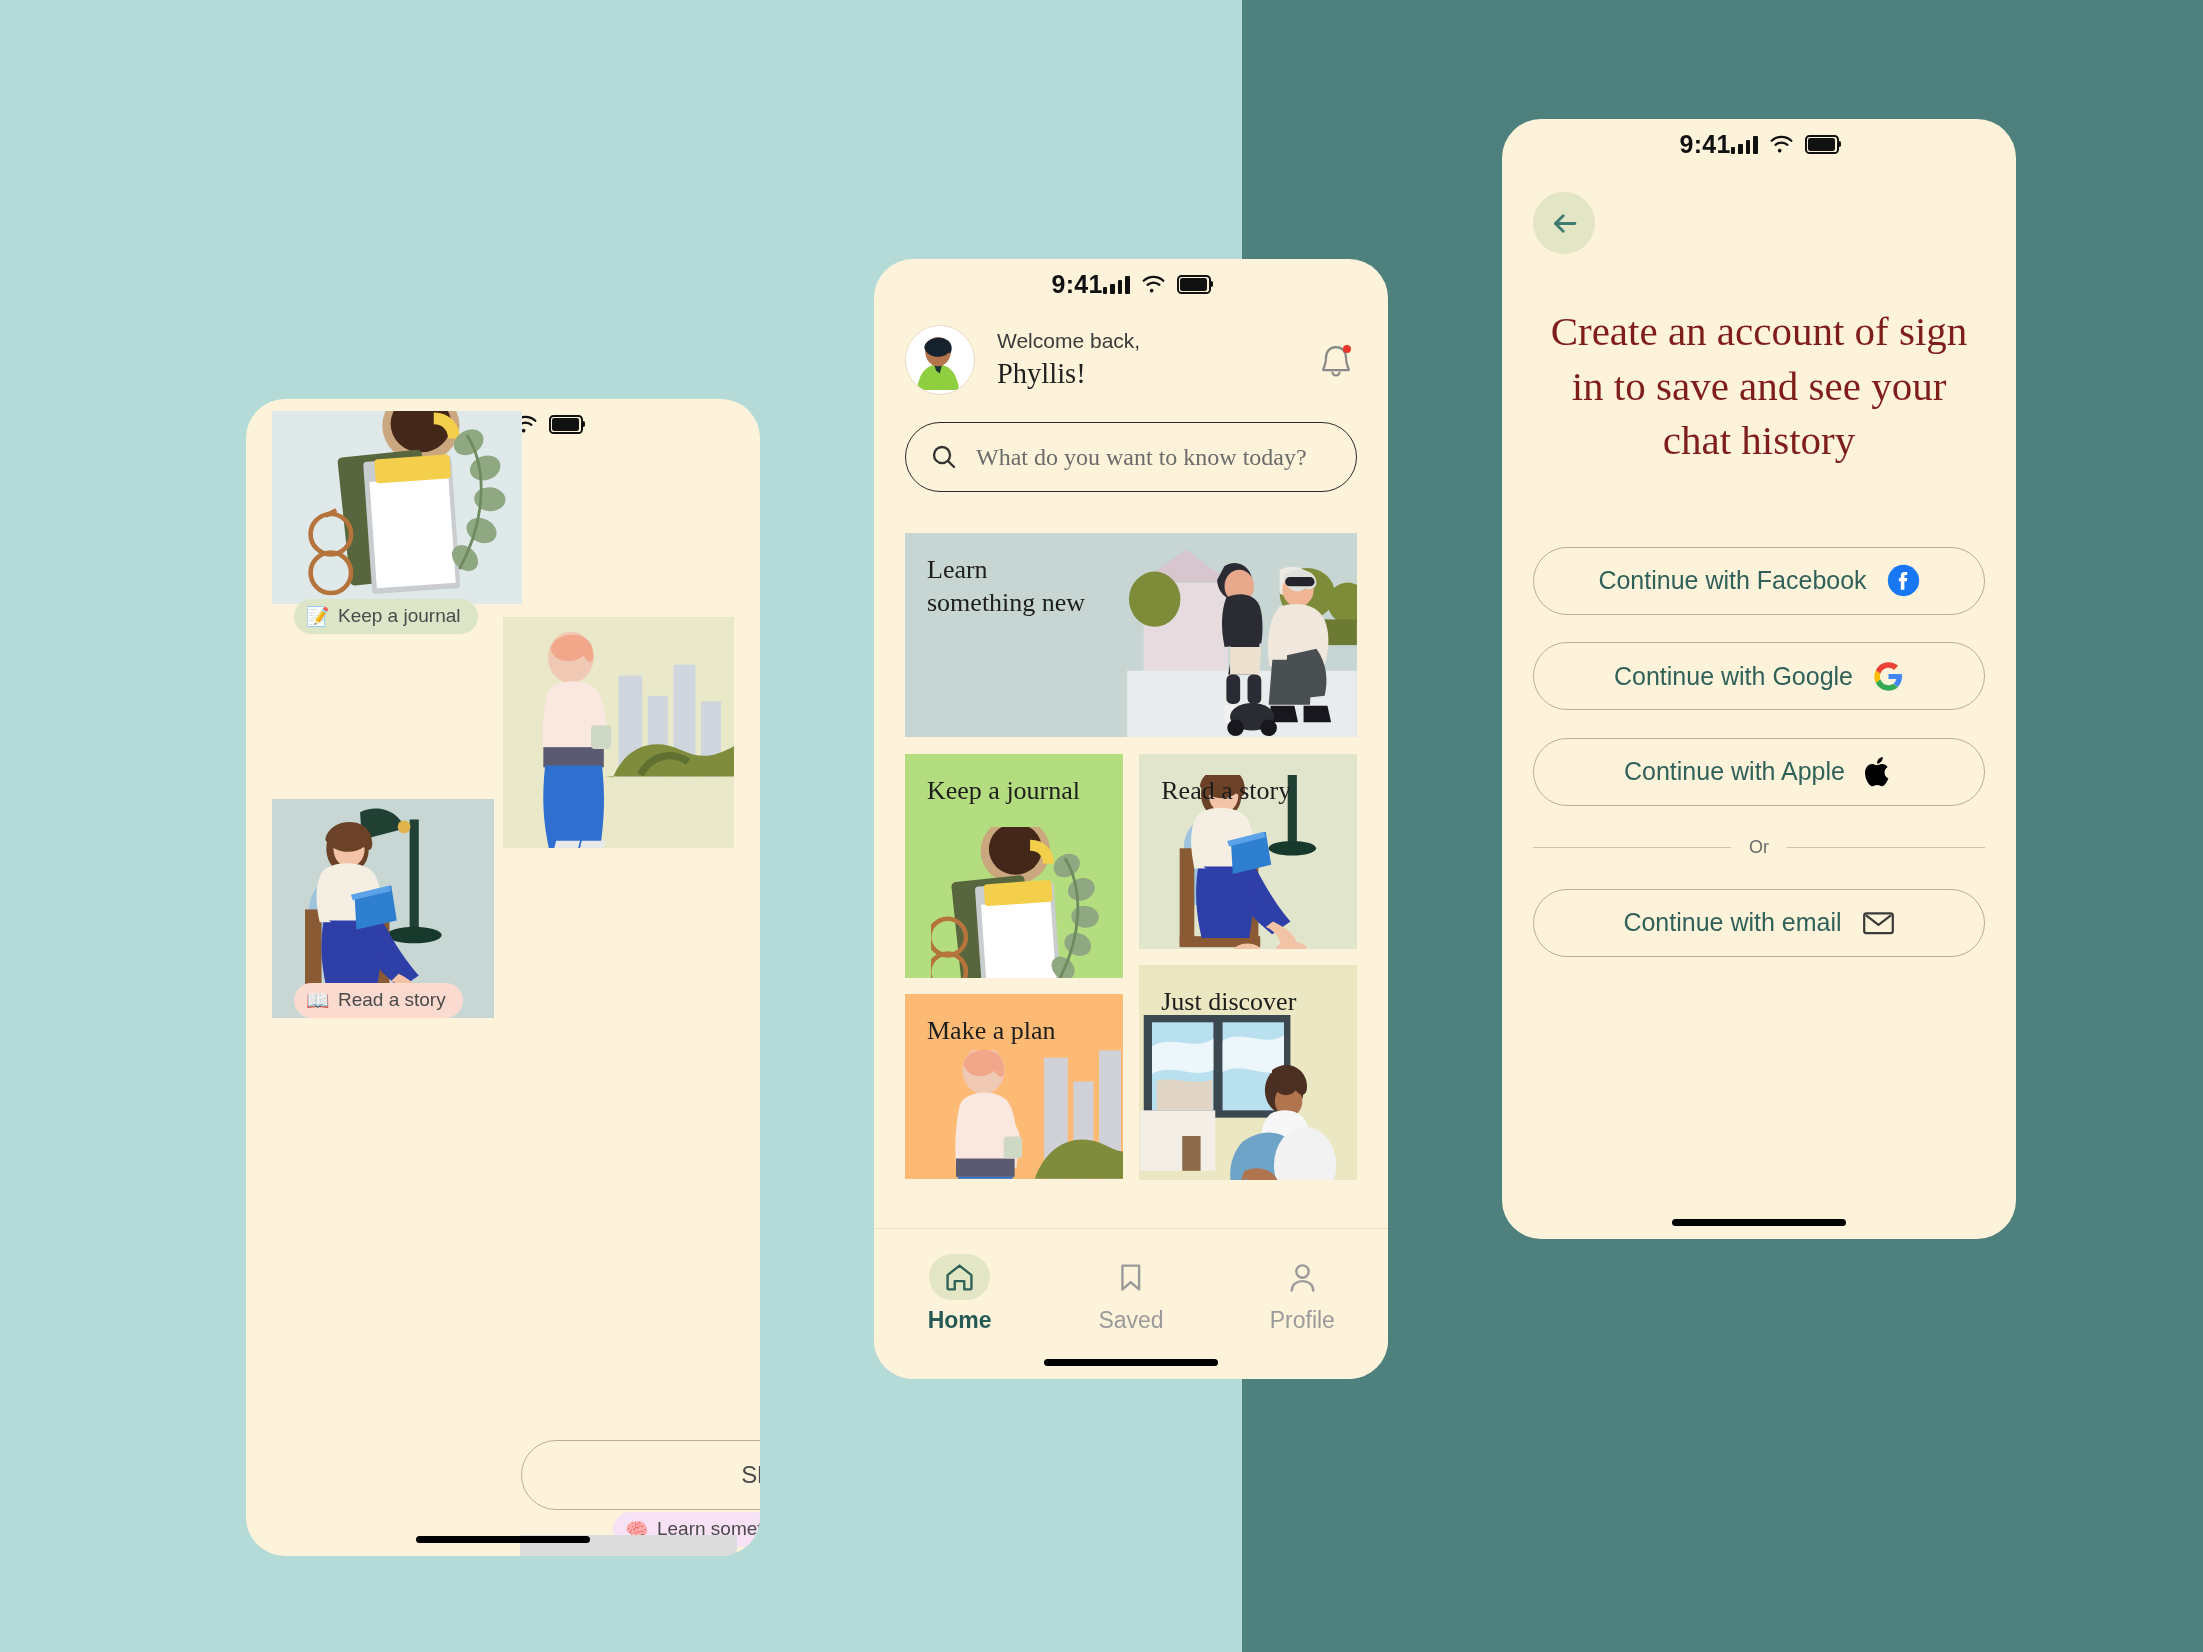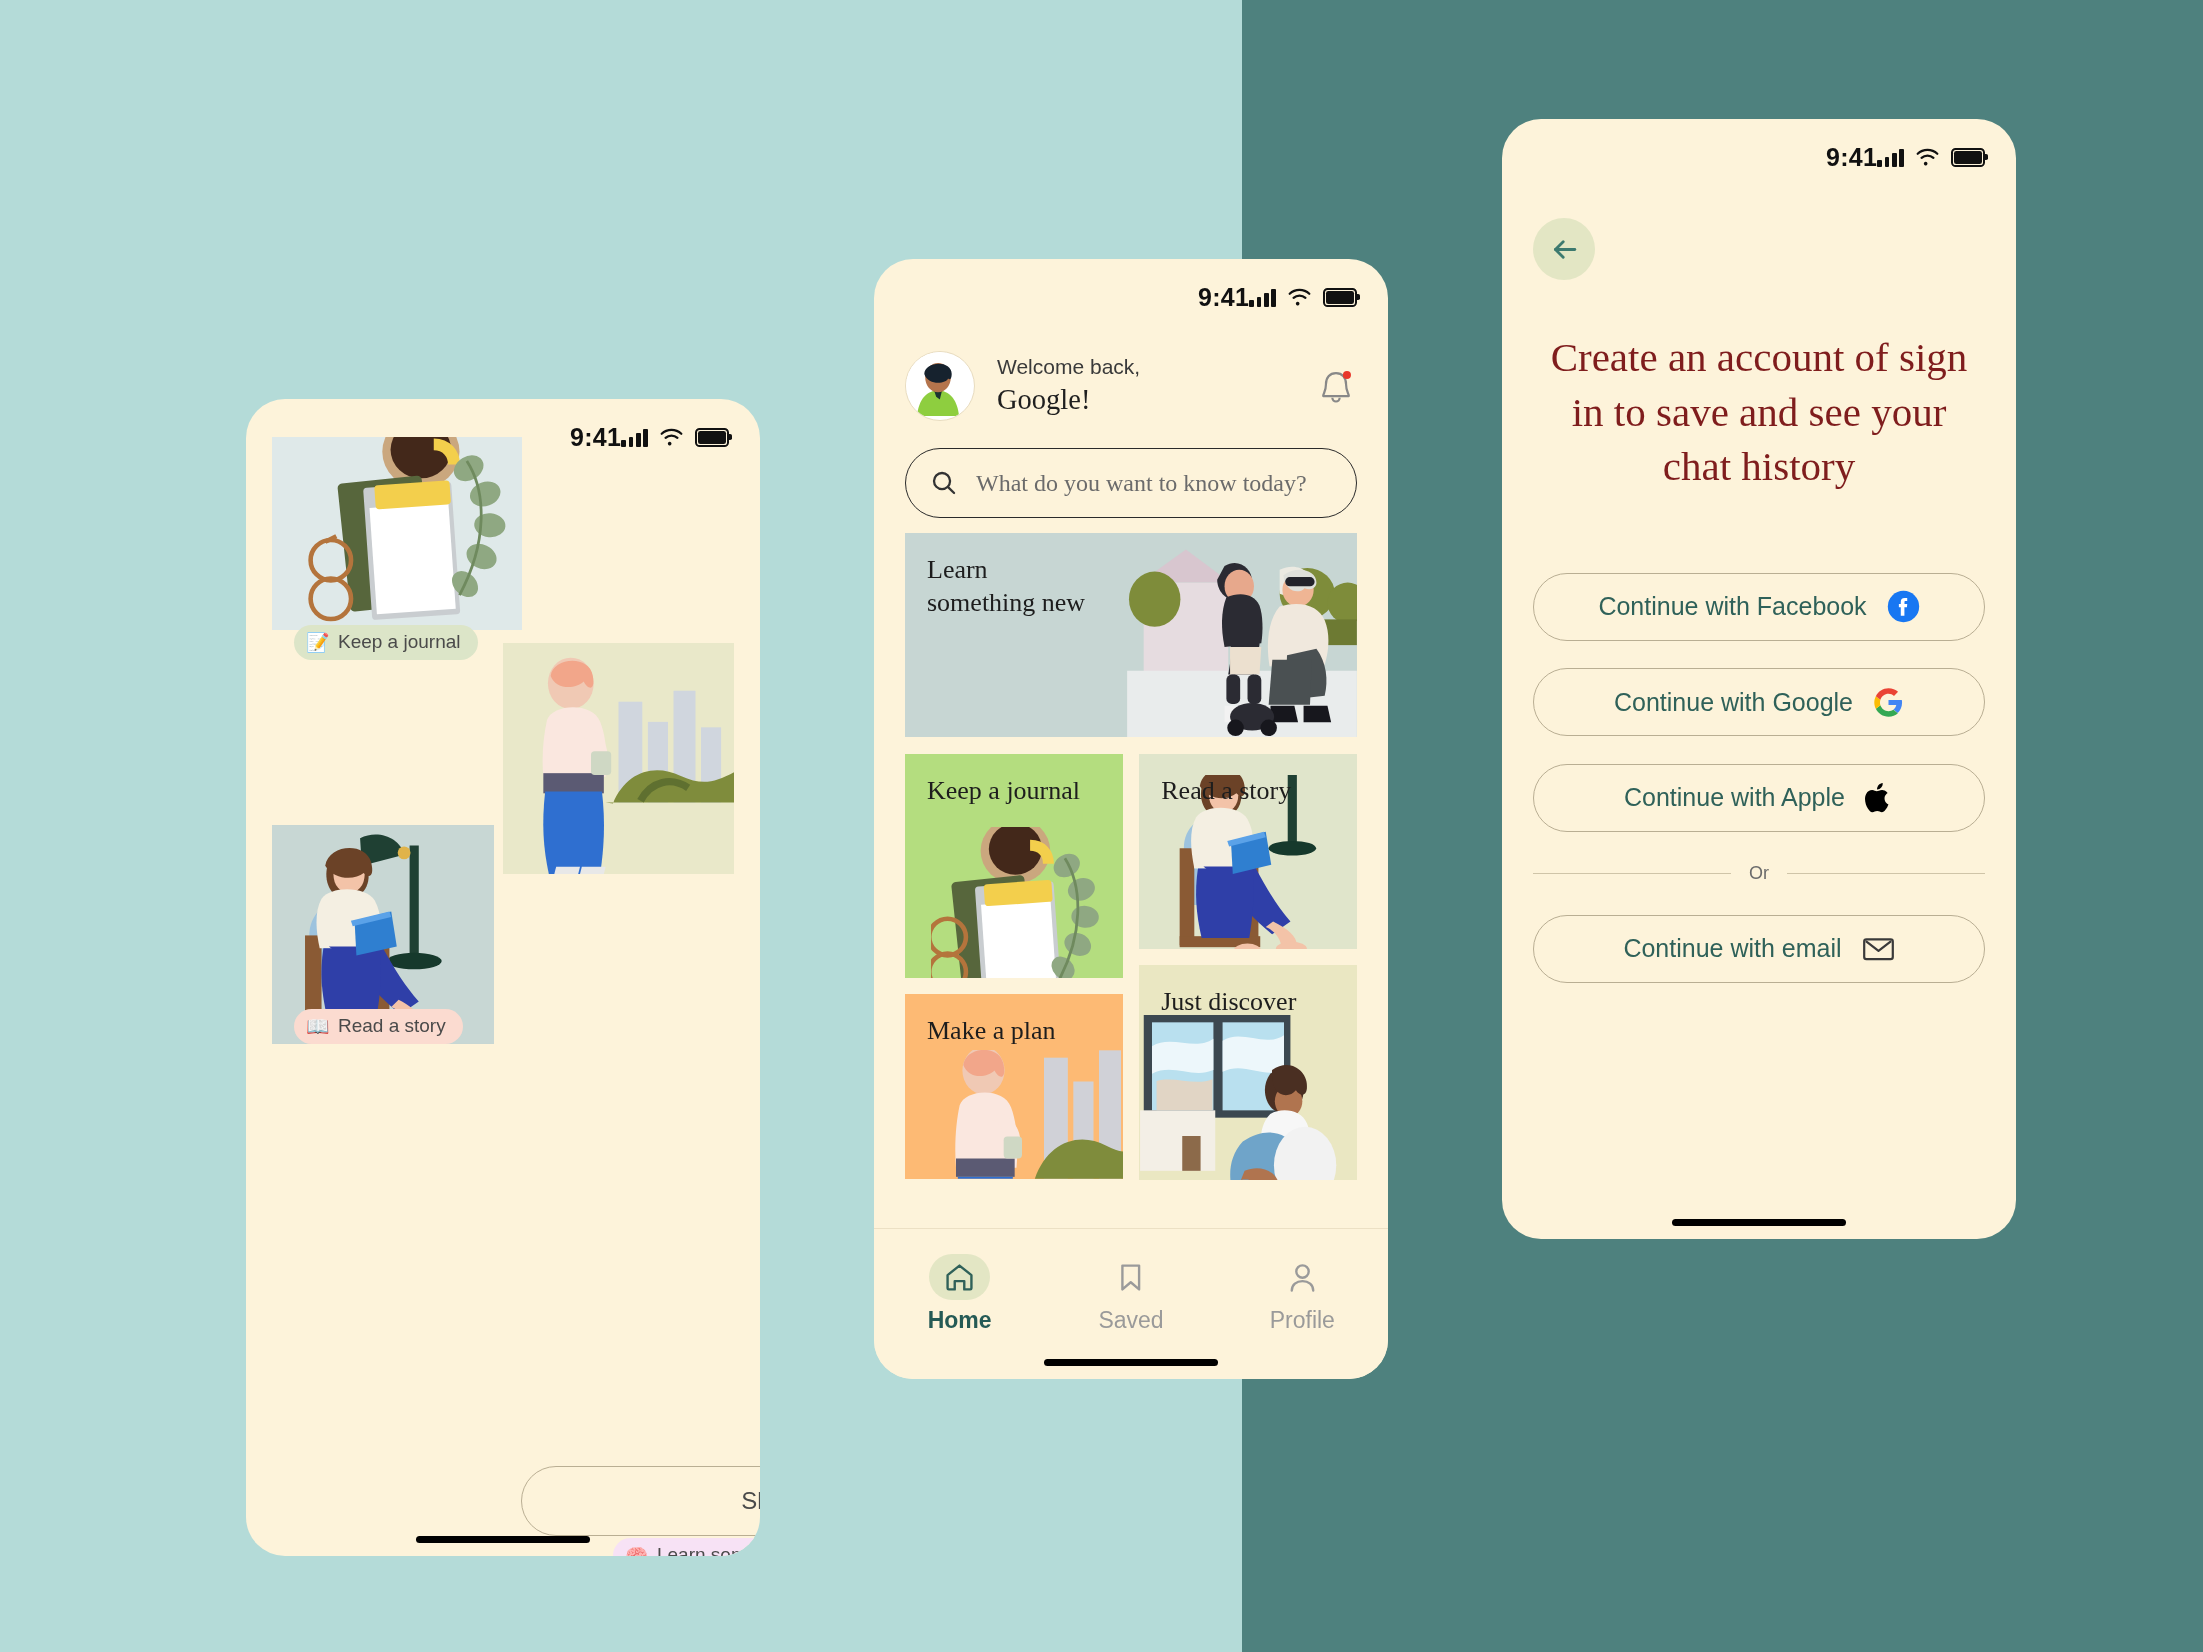--- a/index.html
+++ b/index.html
@@ -6,21 +6,21 @@
   body{
     width:2204px;height:1653px;overflow:hidden;position:relative;
     font-family:"Liberation Sans", sans-serif;
     background:#add9d7;
   }
   .bg-left{position:absolute;left:0;top:0;width:1242px;height:1653px;background:#b4dbd8;}
   .bg-right{position:absolute;left:1242px;top:0;width:962px;height:1653px;background:#4e817e;}
 
   
   .phone{position:absolute;background:#fdf3da;border-radius:39px;overflow:hidden;}
-  .statusbar{display:flex;align-items:center;justify-content:flex-end;padding:13px 31px;height:51px;}
+  .statusbar{display:flex;align-items:center;justify-content:center;padding:0 31px;height:51px;}
   .clock{font-size:25px;font-weight:700;color:#111;letter-spacing:0.3px;}
   .sb-right{display:flex;align-items:center;gap:11px;}
   .bars{display:flex;align-items:flex-end;gap:2.8px;height:18.4px;}
   .bars i{display:block;width:4.6px;background:#111;border-radius:0.9px;}
   .bars i:nth-child(1){height:6.4px}.bars i:nth-child(2){height:10px}
   .bars i:nth-child(3){height:13.8px}.bars i:nth-child(4){height:17.4px}
   .batt{width:30px;height:15.6px;border:2.3px solid #111;border-radius:4.6px;position:relative;}
   .batt::after{content:"";position:absolute;right:-4.6px;top:4.6px;width:2.3px;height:5.5px;background:#111;border-radius:0 1.8px 1.8px 0;}
   .batt i{position:absolute;left:1.4px;top:1.4px;bottom:1.4px;right:1.4px;background:#111;border-radius:2.3px;}
   .home-ind{position:absolute;bottom:13px;left:50%;transform:translateX(-50%);width:174px;height:7.3px;background:#000;border-radius:5.5px;}
@@ -251,21 +251,21 @@
       <svg width="64" height="64" viewBox="0 0 70 70">
         <circle cx="35" cy="35" r="35" fill="#ffffff"></circle>
         <path d="M12 70c2-20 12-28 23-28s21 8 23 28z" fill="#8ece3f"></path>
         <path d="M30 40h10l-3 12-4-3z" fill="#1b3530"></path>
         <ellipse cx="35" cy="28" rx="14" ry="16" fill="#b4744c"></ellipse>
         <path d="M20 24c0-14 30-16 30 0 0 5-2 7-4 5-2 6-22 8-26-5z" fill="#16222e"></path>
       </svg>
     </div>
     <div class="welcome">
       <div class="w1">Welcome back,</div>
-      <div class="w2">Google!</div>
+      <div class="w2">Phyllis!</div>
     </div>
     <div class="bell">
       <svg width="42" height="42" viewBox="0 0 46 46">
         <path d="M23 9c-7 0-11 5-11 12 0 8-3 10-3 13h28c0-3-3-5-3-13 0-7-4-12-11-12z" fill="none" stroke="#888" stroke-width="2.4" stroke-linejoin="round"></path>
         <path d="M19 36a4 4 0 0 0 8 0" fill="none" stroke="#888" stroke-width="2.4"></path>
         <circle cx="35" cy="11" r="4.4" fill="#e8362a"></circle>
       </svg>
     </div>
   </div>
 

